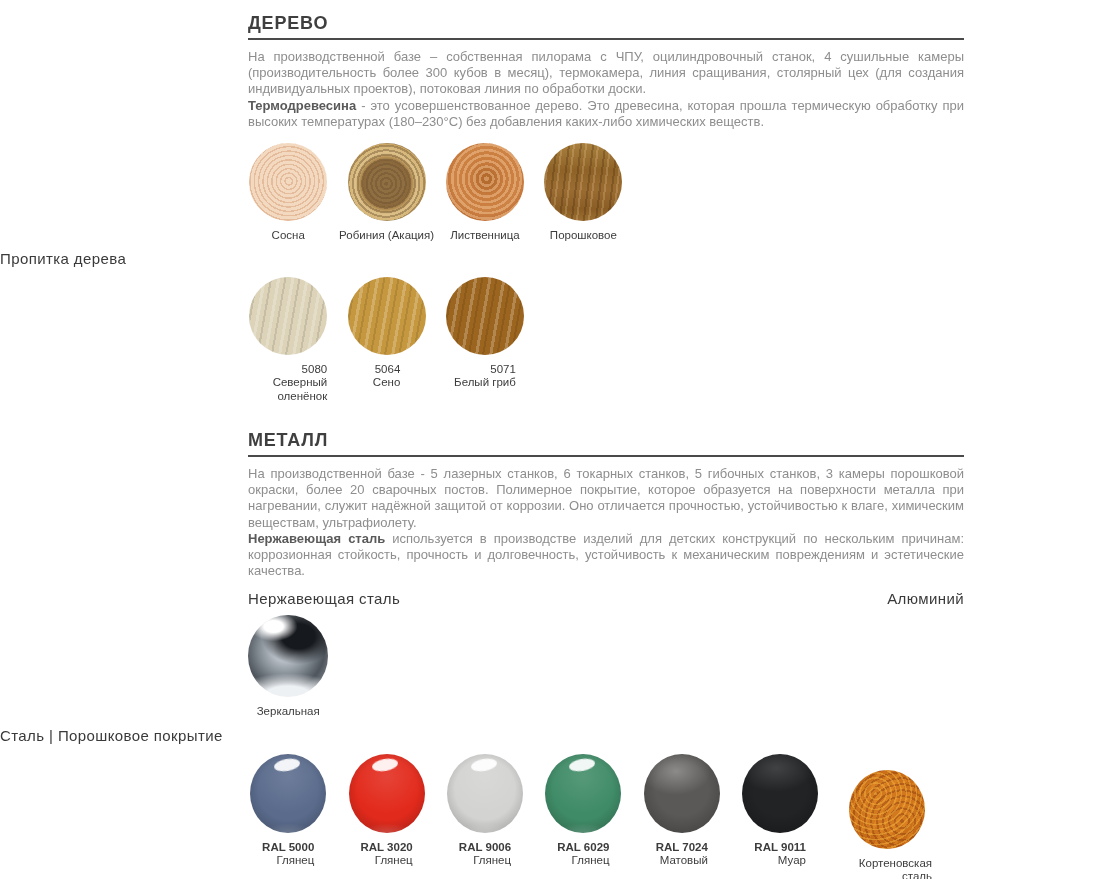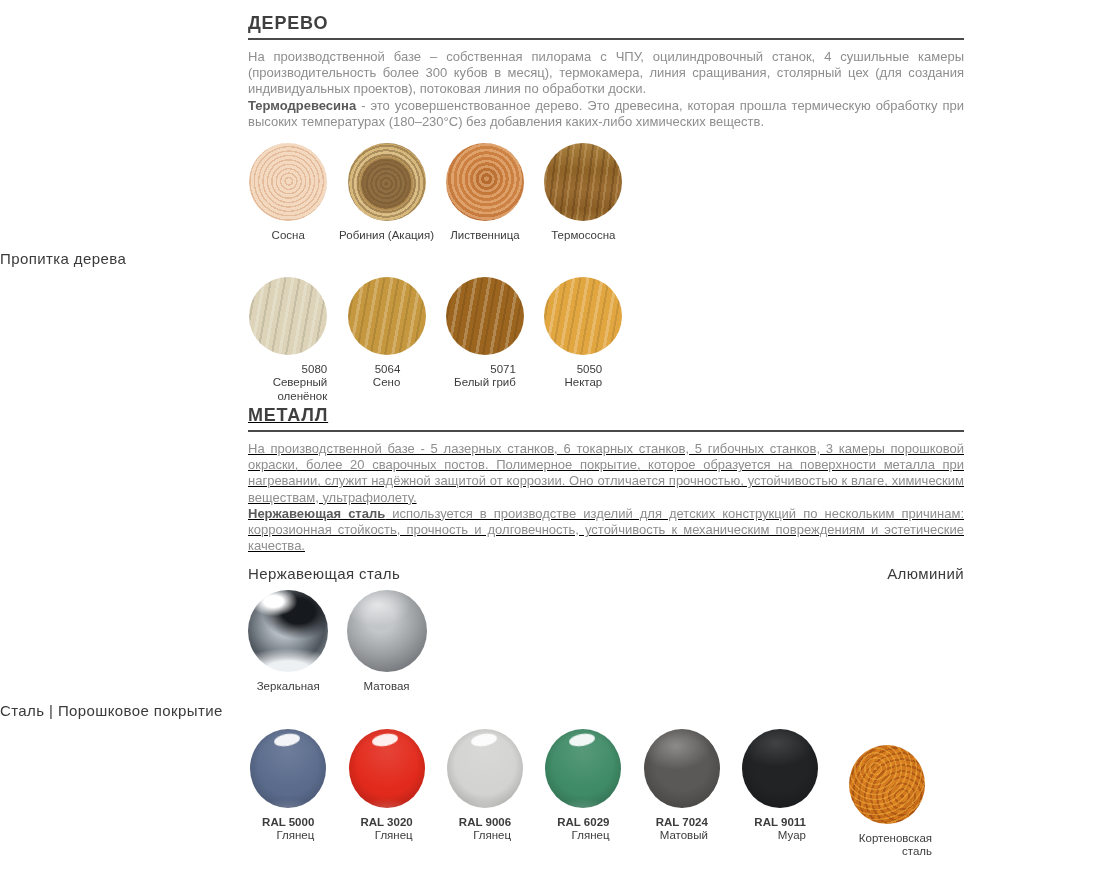--- a/index.html
+++ b/index.html
@@ -72,21 +72,21 @@
       repeating-linear-gradient(-45deg, rgba(255,255,255,.40) 0 2px, rgba(0,0,0,0) 2px 7px),
       radial-gradient(circle at 45% 40%, #cbcccd, var(--c,#a7a8aa) 70%, #8f9092 100%);}
   .sw-corten{width:76px;height:79px;border-radius:50%;flex:none;background:
       repeating-radial-gradient(circle at 35% 30%, rgba(242,176,62,.50) 0 1.5px, rgba(0,0,0,0) 1.5px 5px),
       repeating-radial-gradient(circle at 70% 65%, rgba(140,60,15,.45) 0 2px, rgba(0,0,0,0) 2px 6px),
       repeating-linear-gradient(115deg, rgba(238,152,40,.35) 0 3px, rgba(0,0,0,0) 3px 9px),
       radial-gradient(circle at 50% 45%, #d2791f 0 40%, var(--c,#c06414) 75%, #a75511 100%);}
 
   .mt-wood-row{margin-top:13px;}
   .mt-imp-head{margin-top:7px;margin-bottom:10px;}
-  .mt-metal{margin-top:2px;text-decoration:underline;}
+  .mt-metal{margin-top:27px;}
   .mt-heads{margin-top:11px;}
   .mt-balls{margin-top:8px;}
   .mt-powder{margin-top:8px;margin-bottom:10px;}
 </style>
 </head>
 <body>
 
 <div class="page">
 
   <section>
@@ -105,21 +105,21 @@
       <figure class="cell" style="margin:0">
         <div class="disc sw-robinia" style="--c: #d5b577;"></div>
         <figcaption class="cap">Робиния (Акация)</figcaption>
       </figure>
       <figure class="cell" style="margin:0">
         <div class="disc sw-larch" style="--c: #c87c3e;"></div>
         <figcaption class="cap">Лиственница</figcaption>
       </figure>
       <figure class="cell" style="margin:0">
         <div class="disc sw-thermo" style="--c: #9a6c32;"></div>
-        <figcaption class="cap">Термососна</figcaption>
+        <figcaption class="cap">Порошковое</figcaption>
       </figure>
     </div>
 
     <h3 class="subhead content mt-imp-head">Пропитка дерева</h3>
 
     <div class="row">
       <figure class="cell" style="margin:0">
         <div class="disc imp" style="--c: #dcd3b8;"></div>
         <figcaption class="cap">
           <div class="plain-code">5080</div>
@@ -131,27 +131,20 @@
         <figcaption class="cap">
           <div class="plain-code">5064</div>
           <div class="name">Сено</div>
         </figcaption>
       </figure>
       <figure class="cell" style="margin:0">
         <div class="disc imp" style="--c: #9c651f;"></div>
         <figcaption class="cap">
           <div class="plain-code">5071</div>
           <div class="name">Белый гриб</div>
-        </figcaption>
-      </figure>
-      <figure class="cell" style="margin:0">
-        <div class="disc imp" style="--c: #e2a641;"></div>
-        <figcaption class="cap">
-          <div class="plain-code">5050</div>
-          <div class="name">Нектар</div>
         </figcaption>
       </figure>
     </div>
   </section>
 
   <section>
     <div class="content mt-metal">
       <h2 class="sec-title">МЕТАЛЛ</h2>
       <div class="rule"></div>
       <p class="body"><span>На производственной базе - 5 лазерных станков, 6 токарных станков, 5 гибочных станков, 3 камеры порошковой окраски, более 20 сварочных постов. Полимерное покрытие, которое образуется на поверхности металла при нагревании, служит надёжной защитой от коррозии. Оно отличается прочностью, устойчивостью к влаге, химическим веществам, ультрафиолету.</span></p>
@@ -161,24 +154,20 @@
     <div class="heads mt-heads">
       <h3 class="subhead">Нержавеющая сталь</h3>
       <h3 class="subhead">Алюминий</h3>
     </div>
 
     <div class="row mt-balls">
       <figure class="cell" style="margin:0">
         <div class="sw-mirror"></div>
         <figcaption class="cap">Зеркальная</figcaption>
       </figure>
-      <figure class="cell" style="margin:0">
-        <div class="sw-matte"></div>
-        <figcaption class="cap">Матовая</figcaption>
-      </figure>
     </div>
 
     <h3 class="subhead content mt-powder">Сталь | Порошковое покрытие</h3>
 
     <div class="row">
       <figure class="cell" style="margin:0">
         <div class="ball gloss" style="--c: #5a6b8c;"></div>
         <figcaption class="cap">
           <div class="code">RAL 5000</div>
           <div>Глянец</div>

